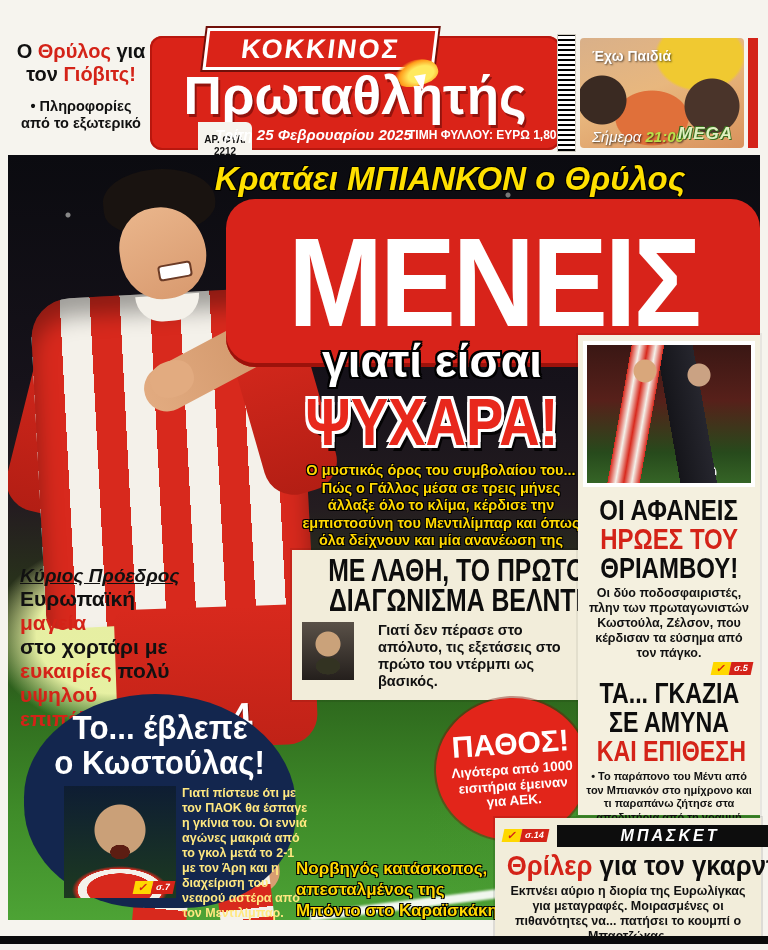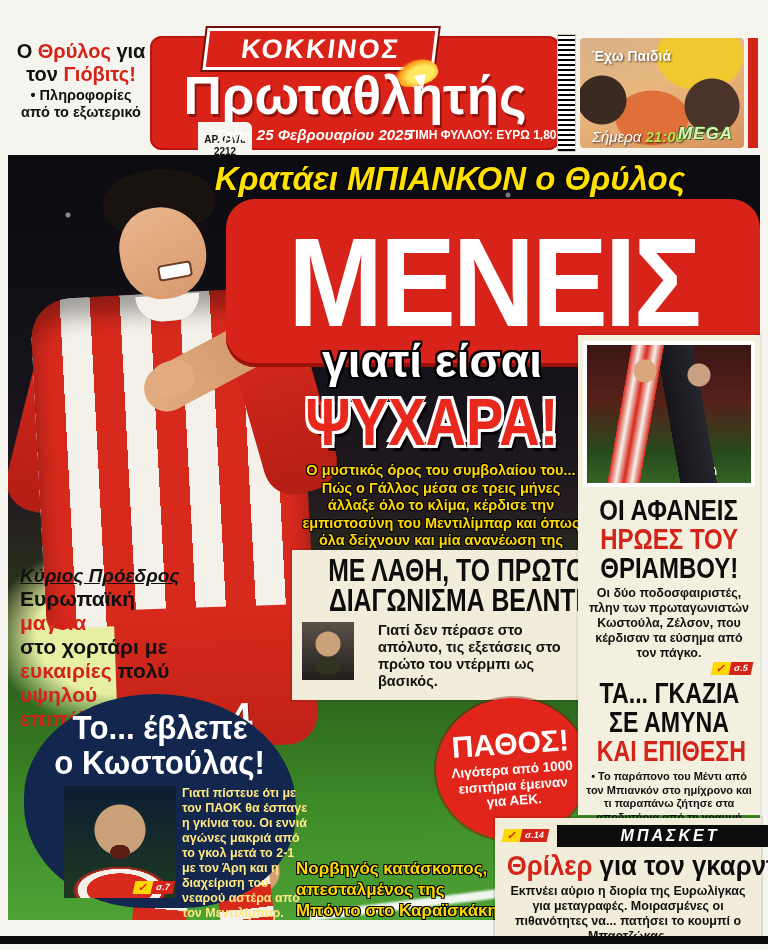--- a/index.html
+++ b/index.html
@@ -20,21 +20,21 @@
   .brandtitle{left:152px;top:68px;width:406px;text-align:center;color:#fff;font-weight:bold;font-size:53px;line-height:56px;text-shadow:2px 3px 0 rgba(60,0,0,.45);}
   .flame{left:394px;top:60px;width:44px;height:26px;background:radial-gradient(ellipse at 60% 60%,#ffe95e 0 35%,#ff9c1a 60%,rgba(255,120,20,0) 75%);border-radius:50% 60% 40% 55%;transform:rotate(-18deg);}
   .flame:after{content:"";position:absolute;left:18px;top:16px;width:0;height:0;border-left:6px solid transparent;border-right:6px solid transparent;border-top:16px solid #fff;transform:rotate(8deg);}
   .issuebox{left:150px;top:122px;width:54px;height:30px;background:#f6f4ee;border-radius:0 6px 0 10px;color:#111;font-weight:bold;text-align:center;font-size:10px;line-height:12px;padding-top:12px;margin-left:48px;}
   .dateline{left:215px;top:126px;color:#fff;font-weight:bold;font-style:italic;font-size:15px;}
   .priceline{left:408px;top:128px;color:#fff;font-weight:bold;font-size:12px;}
   
   .teaser{left:10px;top:40px;width:142px;text-align:center;font-weight:bold;color:#111;}
   .teaser .big{font-size:20px;line-height:23px;}
   .teaser .red{color:#d42318;}
-  .teaser .sub{font-size:14.5px;line-height:17px;margin-top:1px;}
+  .teaser .sub{font-size:14.5px;line-height:17px;margin-top:12px;}
   
   .barcode{left:557px;top:34px;width:17px;height:116px;background:repeating-linear-gradient(0deg,#000 0 2px,#fff 2px 5px);border:1px solid #cfcbc0;}
   .tvcard{left:580px;top:38px;width:164px;height:110px;border-radius:4px;overflow:hidden;background:
     radial-gradient(circle 26px at 22px 62px,#3a2a22 0 24px,rgba(0,0,0,0) 25px),
     radial-gradient(circle 30px at 132px 68px,#4a342a 0 27px,rgba(0,0,0,0) 28px),
     radial-gradient(ellipse 60px 45px at 72px 80px,#e0703a 0 60%,rgba(0,0,0,0) 62%),
     radial-gradient(ellipse 70px 55px at 120px 18px,#f0c931 0 60%,rgba(0,0,0,0) 65%),
     linear-gradient(160deg,#d9b089 0%,#e8b77e 45%,#d9925c 100%);}
   .tvshow{left:592px;top:48px;color:#fff;font-weight:bold;font-size:14px;text-shadow:1px 1px 2px rgba(0,0,0,.6);}
   .tvwhen{left:592px;top:128px;color:#fff;font-style:italic;font-size:15px;text-shadow:1px 1px 2px rgba(0,0,0,.7);}

